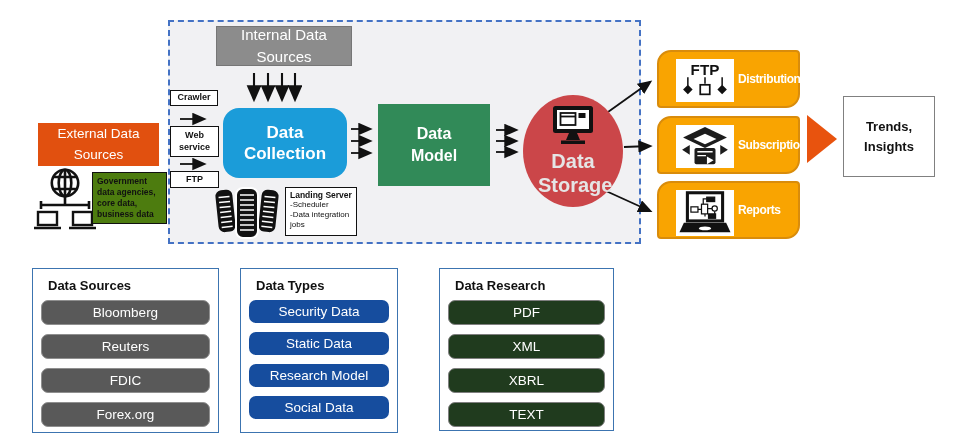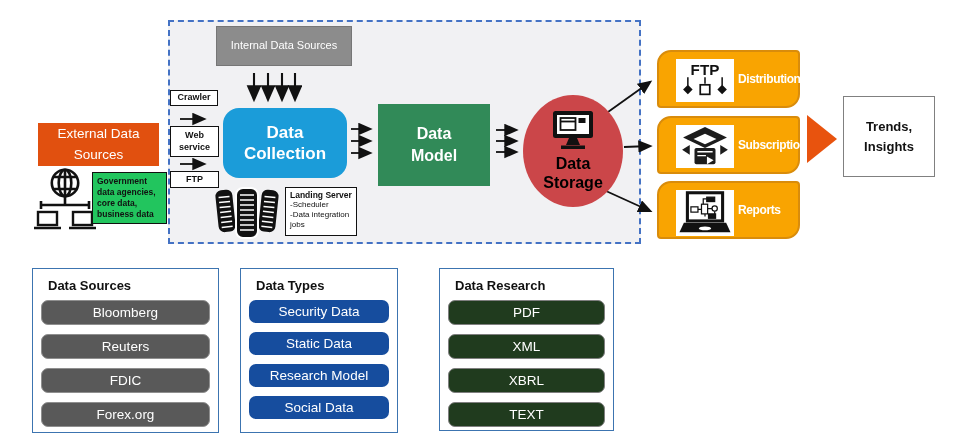--- a/index.html
+++ b/index.html
@@ -7,26 +7,26 @@
           font-family:"Liberation Sans",sans-serif;overflow:hidden;}
   #canvas > div, #canvas > svg, #canvas > section{position:absolute;box-sizing:border-box;}
 
   
   .dashed{left:168px;top:20px;width:473px;height:224px;background:#F1F1F3;
           border:2px dashed #4472C4;}
   .connectors{left:0;top:0;pointer-events:none;}
   .connectors path{marker-end:url(#ah);}
 
   .internal{left:216px;top:26px;width:136px;height:40px;background:#8C8C8C;
-            border:1px solid #767676;color:#fff;font-size:11px;font-weight:500;
+            border:1px solid #767676;color:#fff;font-size:15px;font-weight:500;
             display:flex;align-items:center;justify-content:center;text-align:center;line-height:1.45;}
   .ext{left:38px;top:123px;width:121px;height:43px;background:#E1500F;color:#fff;
        font-size:13.5px;font-weight:500;display:flex;align-items:center;justify-content:center;
        text-align:center;line-height:1.5;}
-  .note{left:92px;top:172px;width:75px;height:52px;background:#22c55e;border:1.5px solid #111;
+  .note{left:92px;top:172px;width:75px;height:52px;background:#4d7c0f;border:1.5px solid #111;
         font-size:8.5px;font-weight:600;color:#111;padding:3px 2px 0 4px;line-height:1.3;}
   .smallbox{background:#fff;border:1.5px solid #111;color:#111;font-size:9px;font-weight:700;
             display:flex;align-items:center;justify-content:center;text-align:center;line-height:1.25;}
   .crawler{left:170px;top:90px;width:48px;height:16px;}
   .web{left:170px;top:126px;width:49px;height:31px;}
   .ftpbox{left:170px;top:171px;width:49px;height:17px;}
 
   .collection{left:223px;top:108px;width:124px;height:70px;background:#1B9CD9;border-radius:16px;
               color:#fff;font-size:17px;font-weight:700;display:flex;align-items:center;
               justify-content:center;text-align:center;line-height:1.25;padding:0 18px;}
@@ -35,21 +35,21 @@
          text-align:center;line-height:1.35;padding:12px 24px;}
   .landing{left:285px;top:187px;width:72px;height:49px;background:#fff;border:1.5px solid #111;
            padding:2px 2px 0 4px;color:#111;}
   .landing .lt{font-size:8.5px;font-weight:700;line-height:1.2;}
   .landing .li{font-size:8px;font-weight:500;line-height:1.25;}
   .servers{left:213px;top:186px;}
   .globe{left:34px;top:167px;}
 
   .storage{left:523px;top:95px;width:100px;height:112px;background:#CB4649;border-radius:50%;
            display:flex;flex-direction:column;align-items:center;justify-content:center;z-index:3;}
-  .storage .slabel{color:#000000;font-size:16px;font-weight:700;text-align:center;line-height:1.2;
+  .storage .slabel{color:#e5e5e5;font-size:20px;font-weight:700;text-align:center;line-height:1.2;
                    width:70px;margin-top:2px;}
 
   .outbox{left:657px;width:143px;height:58px;background:#F9A401;border:2px solid #D98C0B;
           border-radius:14px 4px 14px 4px;z-index:2;}
   .ob1{top:50px;} .ob2{top:116px;} .ob3{top:181px;}
   .plate{position:absolute;left:17px;top:7px;width:58px;height:43px;background:#fff;
          display:flex;align-items:center;justify-content:center;overflow:hidden;}
   .ob3 .plate{height:46px;}
   .outlabel{position:absolute;left:79px;top:0;height:100%;display:flex;align-items:center;
             color:#fff;font-size:12px;font-weight:700;letter-spacing:-0.4px;white-space:nowrap;}

